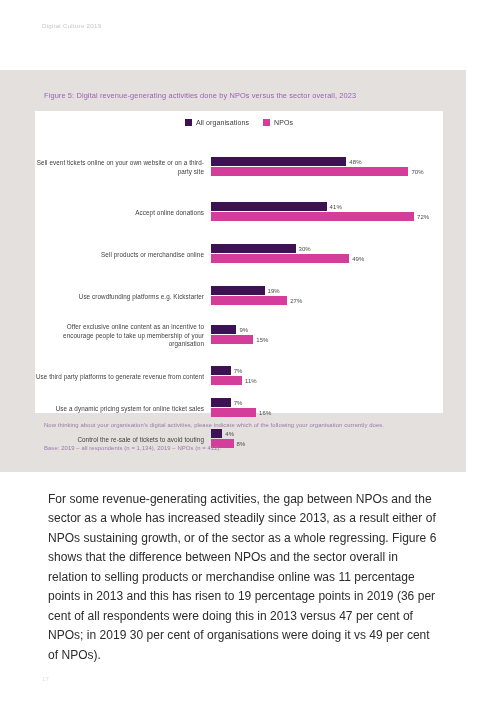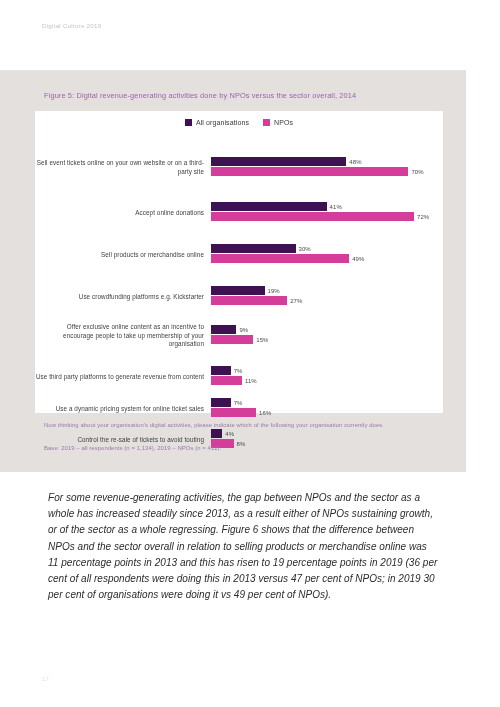--- a/index.html
+++ b/index.html
@@ -147,45 +147,44 @@
   }
   .note-question { top: 421px; }
   .note-base { top: 444px; }
 
   
   .body-copy {
     position: absolute;
     left: 48px;
     top: 490px;
     width: 390px;
-    font-size: 10px;
+    font-size: 12px;
     line-height: 1.62;
     color: #2b2b2b;
     letter-spacing: 0.03px;
-    font-style: italic;
   }
 
   
   .folio {
     position: absolute;
     left: 42px;
     top: 676px;
     font-size: 6px;
     color: #e2dedd;
     letter-spacing: 0.2px;
   }
 </style>
 </head>
 <body>
 
 <div class="running-head">Digital Culture 2019</div>
 
 <div class="feature-band"></div>
 
-<div class="figure-title">Figure 5: Digital revenue-generating activities done by NPOs versus the sector overall, 2014</div>
+<div class="figure-title">Figure 5: Digital revenue-generating activities done by NPOs versus the sector overall, 2023</div>
 
 <div class="chart-panel">
   <div class="legend" id="legend">
       <div class="legend-item">
         <span class="legend-swatch all" style="background: rgb(61, 17, 82);"></span>
         <span class="legend-label">All organisations</span>
       </div>
       <div class="legend-item">
         <span class="legend-swatch npo" style="background: rgb(212, 61, 153);"></span>
         <span class="legend-label">NPOs</span>

